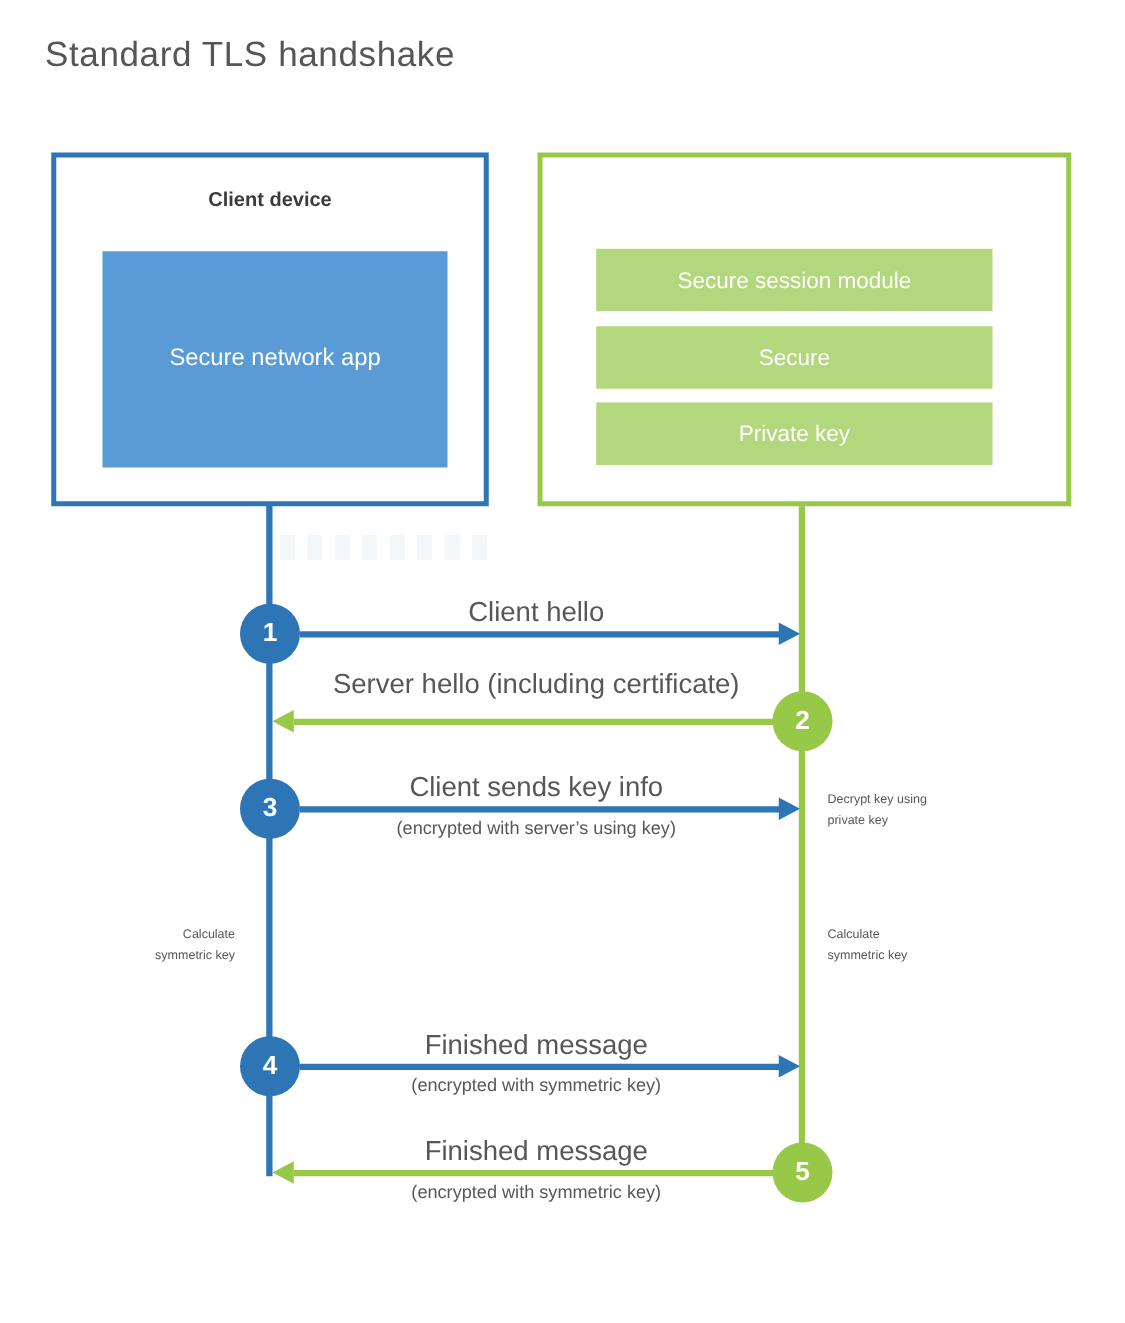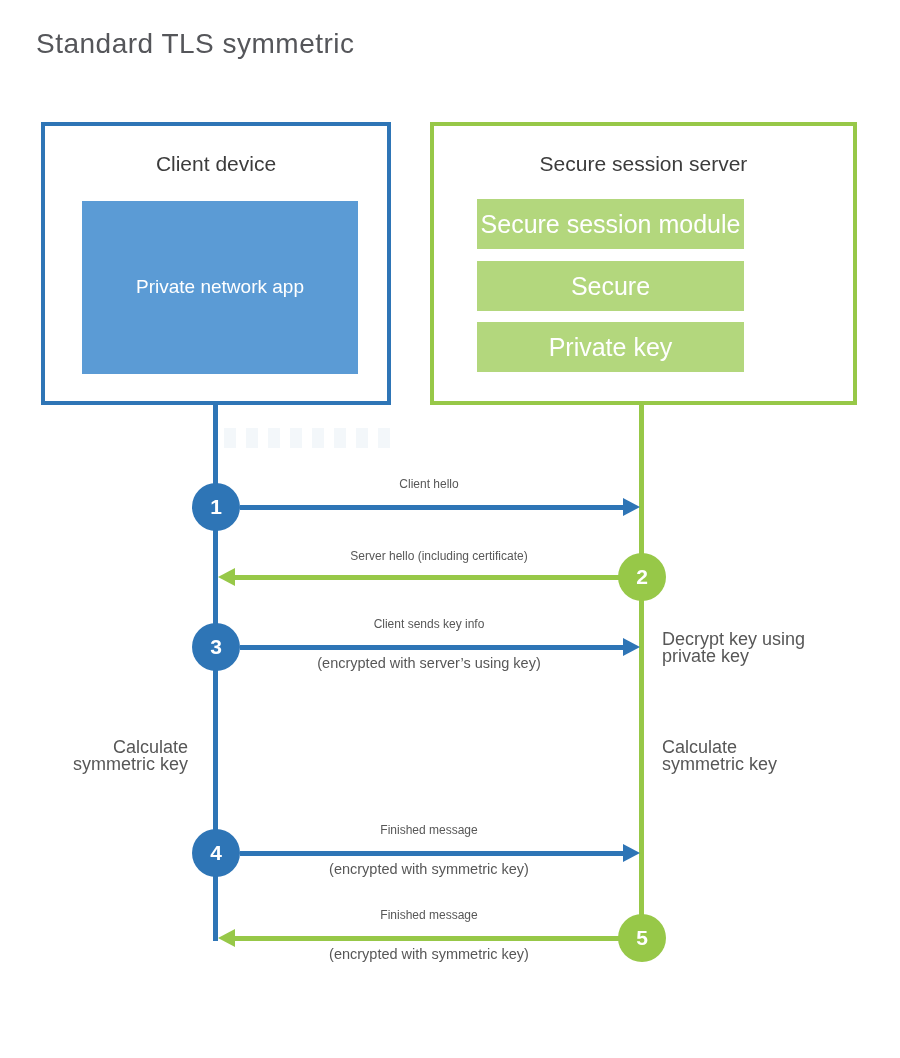--- a/index.html
+++ b/index.html
@@ -9,30 +9,30 @@
   }
   .page-title {
     position:absolute; left:36px; top:28px; font-size:28px; font-weight:300;
     color:#55565a; letter-spacing:0.5px;
   }
   .box { position:absolute; box-sizing:border-box; background:#ffffff; }
   .box.client { left:41px;  top:122px; width:350px; height:283px; border:4px solid var(--blue); }
   .box.server { left:430px; top:122px; width:427px; height:283px; border:4px solid var(--green); }
   .box-title {
     position:absolute; left:0; top:26px; width:100%; text-align:center;
-    font-size:21px; font-weight:400; color:#3c3c3c;
+    font-size:16px; font-weight:700; color:#3c3c3c;
   }
   .client-app {
     position:absolute; left:37px; top:75px; width:276px; height:173px;
     background:var(--blue_light); color:#ffffff; font-size:19px; line-height:1.5;
     display:flex; align-items:center; justify-content:center; text-align:center; padding:0 40px; box-sizing:border-box;
   }
   .server-bar {
-    position:absolute; left:43px; width:267px; height:50px;
-    background:var(--green_light); color:#ffffff; font-size:25px;
+    position:absolute; left:43px; width:317px; height:50px;
+    background:var(--green_light); color:#ffffff; font-size:18px;
     display:flex; align-items:center; justify-content:center; text-align:center;
   }
   .bar-0 { top:73px; } .bar-1 { top:135px; } .bar-2 { top:196px; }
 
   .vline { position:absolute; width:5px; }
   .vline.blue  { left:213px; top:404px; height:537px; background:var(--blue); }
   .vline.green { left:639px; top:405px; height:533px; background:var(--green); }
 
   .ghost-dashes {
     position:absolute; left:224px; top:428px; width:176px; height:20px;
@@ -61,50 +61,49 @@
   .head.left.green  { border-right:17px solid var(--green); }
 
   .a1-line { left:240px; top:505px; width:384px; } .a1-head { left:623px; top:498px; }
   .a2-line { left:235px; top:575px; width:384px; } .a2-head { left:218px; top:568px; }
   .a3-line { left:240px; top:645px; width:384px; } .a3-head { left:623px; top:638px; }
   .a4-line { left:240px; top:851px; width:384px; } .a4-head { left:623px; top:844px; }
   .a5-line { left:235px; top:936px; width:384px; } .a5-head { left:218px; top:929px; }
 
   .msg-label {
     position:absolute; left:218px; width:422px; text-align:center;
-    color:#575757; font-size:12px;
+    color:#575757; font-size:22px;
   }
   .msg-sub { font-size:14.5px; }
-  .l1 { top:477px; } .l2 { top:549px;padding-left:10px; }
+  .l1 { top:477px; } .l2 { top:534px; }
   .l3 { top:617px; } .l3s { top:655px; }
   .l4 { top:823px; } .l4s { top:861px; }
   .l5 { top:908px; } .l5s { top:946px; }
 
   .side-note {
-    position:absolute; color:#575757; font-size:18px; line-height:17px;
+    position:absolute; color:#575757; font-size:10px; line-height:17px;
     white-space:pre-line;
   }
   .note-decrypt   { left:662px; top:631px;  text-align:left; }
   .note-calc-r    { left:662px; top:739px;  text-align:left; }
   .note-calc-l    { left:40px;  top:739px;  width:148px; text-align:right; }
 </style>
 </head>
 <body>
 
 <div class="stage">
 
-  <div class="page-title">Standard TLS symmetric</div>
+  <div class="page-title">Standard TLS handshake</div>
 
   <div class="box client">
     <div class="box-title">Client device</div>
-    <div class="client-app">Private network app</div>
+    <div class="client-app">Secure network app</div>
   </div>
 
   <div class="box server">
-    <div class="box-title">Secure session server</div>
     <div class="server-bar bar-0">Secure session module</div>
     <div class="server-bar bar-1">Secure</div>
     <div class="server-bar bar-2">Private key</div>
   </div>
 
   <div class="vline blue"></div>
   <div class="vline green"></div>
   <div class="ghost-dashes"></div>
 
   <div class="arrow-line blue a1-line"></div>

